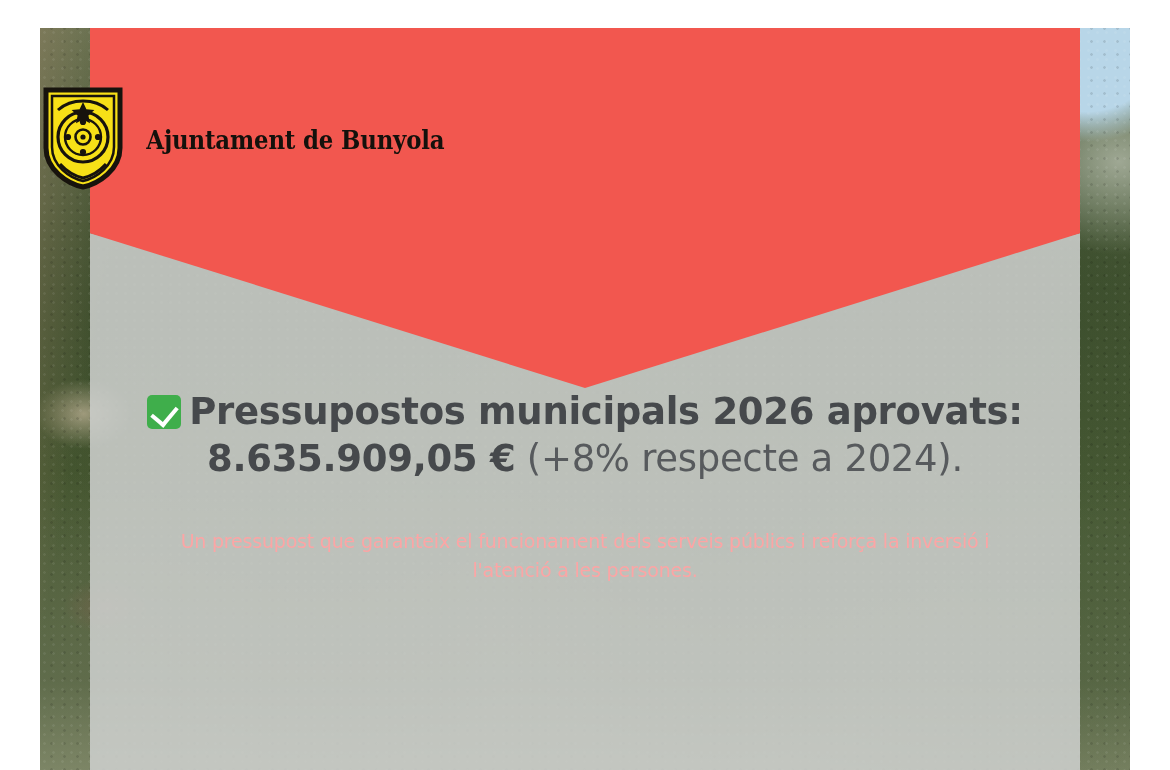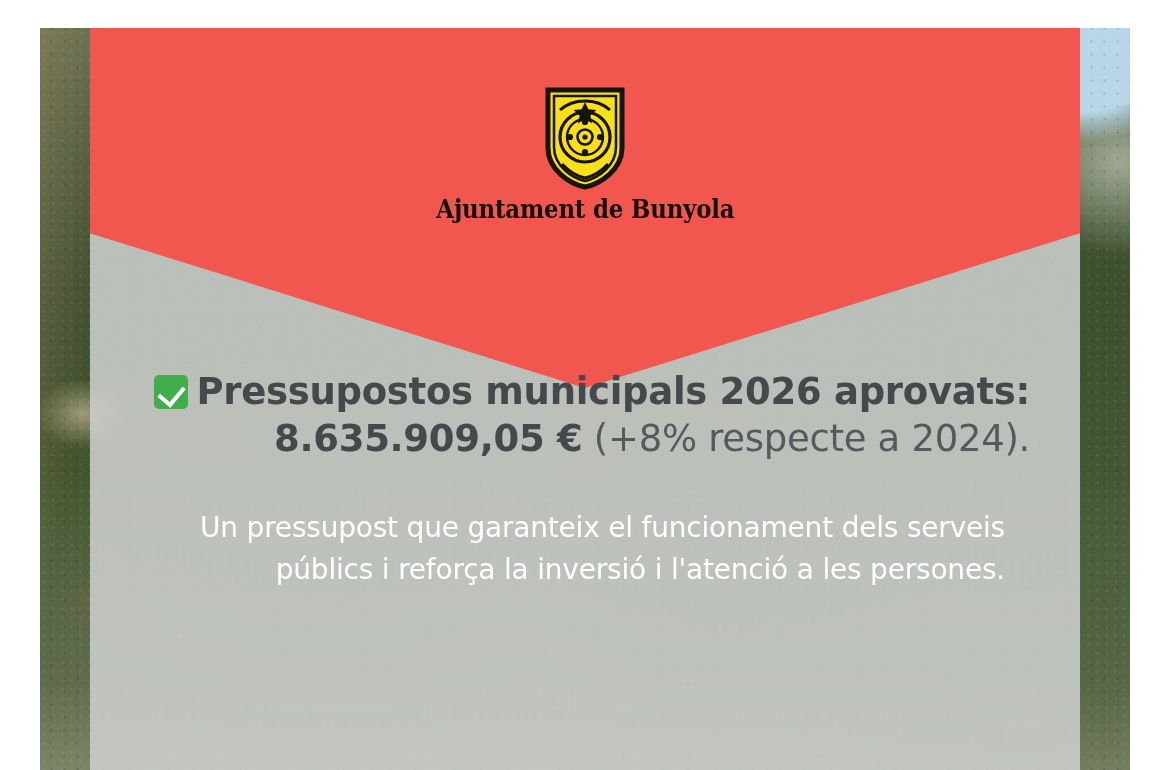--- a/index.html
+++ b/index.html
@@ -90,21 +90,21 @@
   }
 
   
   .crest-wrap {
     position: absolute;
     left: 0;
     right: 0;
     top: 58px;
     z-index: 5;
     display: flex;
-    flex-direction: column;
+    flex-direction: row;
     align-items: center;
   }
   .crest {
     width: 86px;
     height: 104px;
     position: relative;
   }
   .crest svg { display: block; }
   .crest-title {
     margin-top: 4px;
@@ -115,24 +115,24 @@
     color: #14110c;
     text-align: center;
     transform: scaleX(0.88);
     white-space: nowrap;
   }
 
   
   .content {
     position: absolute;
     left: 100px;
-    top: 340px;
+    top: 360px;
     width: 890px;
     z-index: 6;
-    text-align: right;
+    text-align: center;
     color: #4c4f52;
   }
   .headline {
     font-family: "DejaVu Sans", sans-serif;
     font-size: 37px;
     line-height: 1.28;
     color: #4b4e51;
     margin: 0;
     letter-spacing: -0.3px;
   }
@@ -163,23 +163,23 @@
   }
   .headline .light {
     font-weight: 400;
     color: #575a5d;
   }
   .subtext {
     margin: 44px auto 4px;
     width: 840px;
     font-family: "DejaVu Sans", sans-serif;
     font-weight: 400;
-    font-size: 28px;
+    font-size: 19px;
     line-height: 1.52;
-    color: #ffffff;
+    color: #fca5a5;
     letter-spacing: -0.2px;
   }
 </style>
 </head>
 <body>
 
 <div class="poster">
 
   <div class="photo"></div>
 

